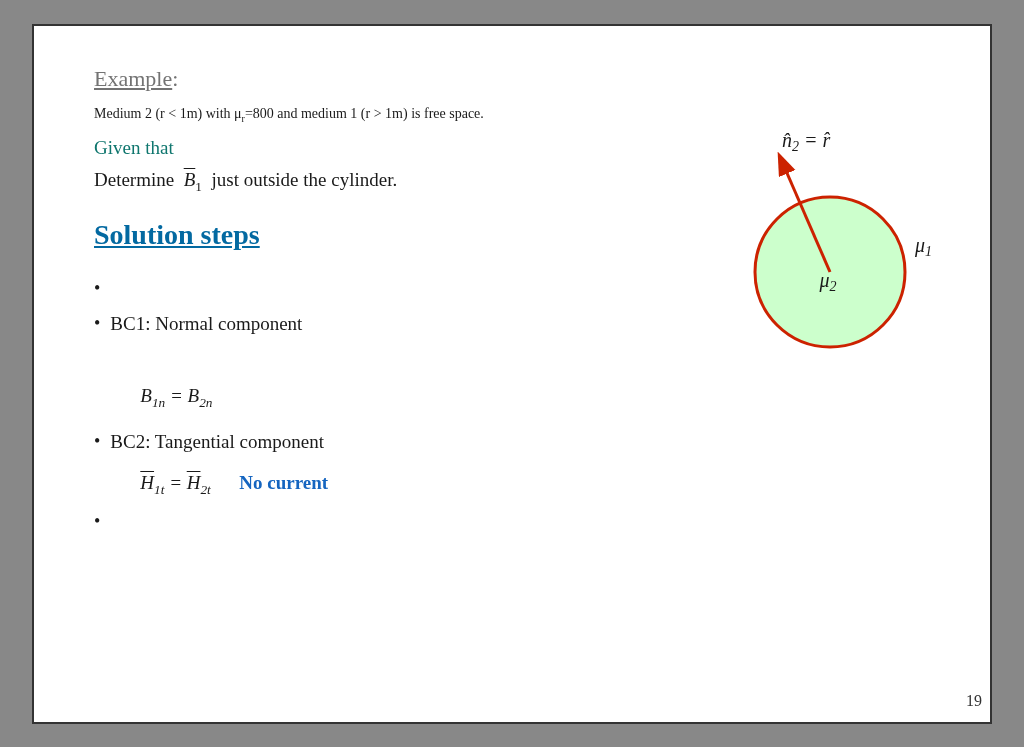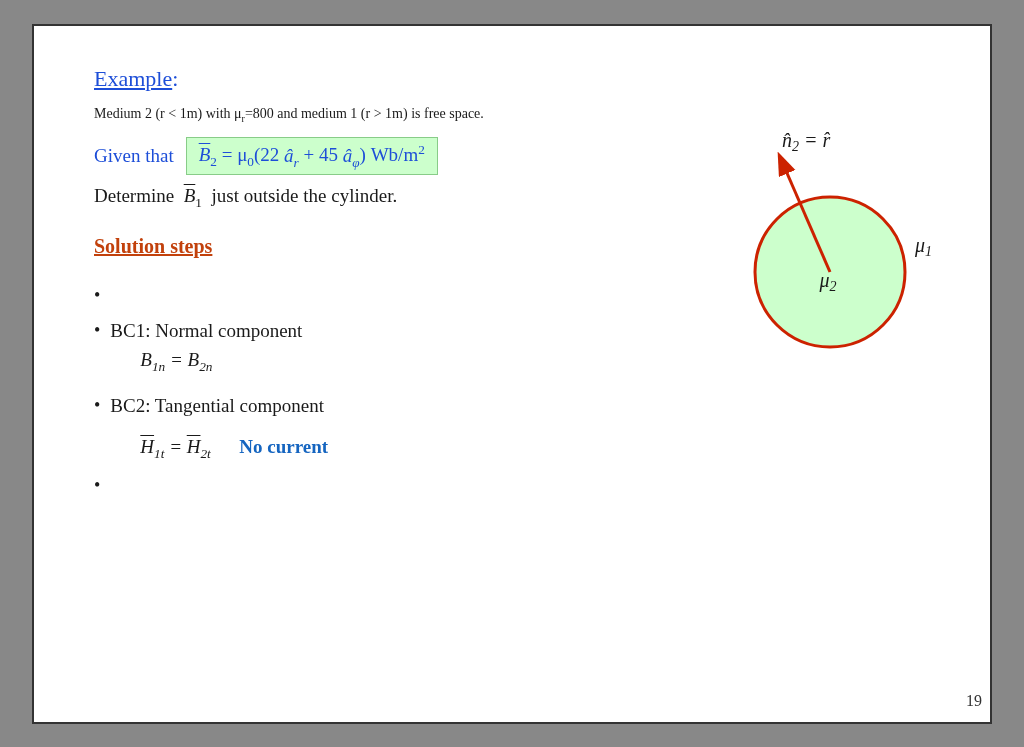--- a/index.html
+++ b/index.html
@@ -18,39 +18,39 @@
       min-height: 700px;
       background: white;
       border: 2px solid #333;
       padding: 40px 50px 40px 60px;
       position: relative;
     }
 
     .example-title {
       font-size: 22px;
       margin-bottom: 14px;
-      color: #1d4ed8;
+      color: #737373;
     }
 
     .example-title span.underline {
       text-decoration: underline;
     }
 
     .problem-statement {
       font-size: 14px;
       margin-bottom: 14px;
       color: #1a1a1a;
     }
 
     .given-row {
       display: flex;
       align-items: center;
       font-size: 19px;
       margin-bottom: 10px;
-      color: #1d4ed8;
+      color: #0f766e;
     }
 
     .given-label {
       margin-right: 12px;
       white-space: nowrap;
     }
 
     .formula-box {
       background: #ccffcc;
       border: 1px solid #88cc88;
@@ -60,22 +60,22 @@
       margin-right: 20px;
     }
 
     .determine-row {
       font-size: 19px;
       margin-bottom: 24px;
       color: #1a1a1a;
     }
 
     .solution-title {
-      font-size: 20px;
-      color: #c2410c;
+      font-size: 28px;
+      color: #0369a1;
       text-decoration: underline;
       font-weight: bold;
       margin-bottom: 24px;
     }
 
     .bullet-list {
       list-style: none;
       padding: 0;
     }
 
@@ -135,43 +135,39 @@
   <div class="example-title">
     <span class="underline">Example</span>:
   </div>
 
   <div class="problem-statement">
     Medium 2 (r &lt; 1m) with μ<sub>r</sub>=800 and medium 1 (r &gt; 1m) is free space.
   </div>
 
   <div class="given-row">
     <span class="given-label">Given that</span>
-    <span class="formula-box">
-      <span style="text-decoration:overline; font-style:italic;">B</span><sub>2</sub>
-      = μ<sub>0</sub>(22 <span style="font-style:italic;">â<sub>r</sub></span> + 45 <span style="font-style:italic;">â<sub>φ</sub></span>) Wb/m<sup>2</sup>
-    </span>
   </div>
 
   <div class="determine-row">
     Determine &nbsp;<span style="text-decoration:overline; font-style:italic;">B</span><sub>1</sub>&nbsp; just outside the cylinder.
   </div>
 
   <div class="solution-title">
     Solution steps
   </div>
 
   <ul class="bullet-list">
     <li>
       <span class="bullet">•</span>
     </li>
     <li>
       <span class="bullet">•</span>
       <span class="content">
         BC1: Normal component<br>
-        <span class="sub-eq" style="display:inline-block; margin-left:30px; font-style:italic;">
+        <span class="sub-eq" style="display:inline-block; margin-left:30px; font-style:italic;margin-top:43px;">
           B<sub>1n</sub> = B<sub>2n</sub>
         </span>
       </span>
     </li>
     <li>
       <span class="bullet">•</span>
       <span class="content">
         BC2: Tangential component<br>
         <span style="display:inline-block; margin-left:30px; margin-top:12px; font-style:italic;">
           <span style="text-decoration:overline;">H</span><sub>1t</sub> = <span style="text-decoration:overline;">H</span><sub>2t</sub>

